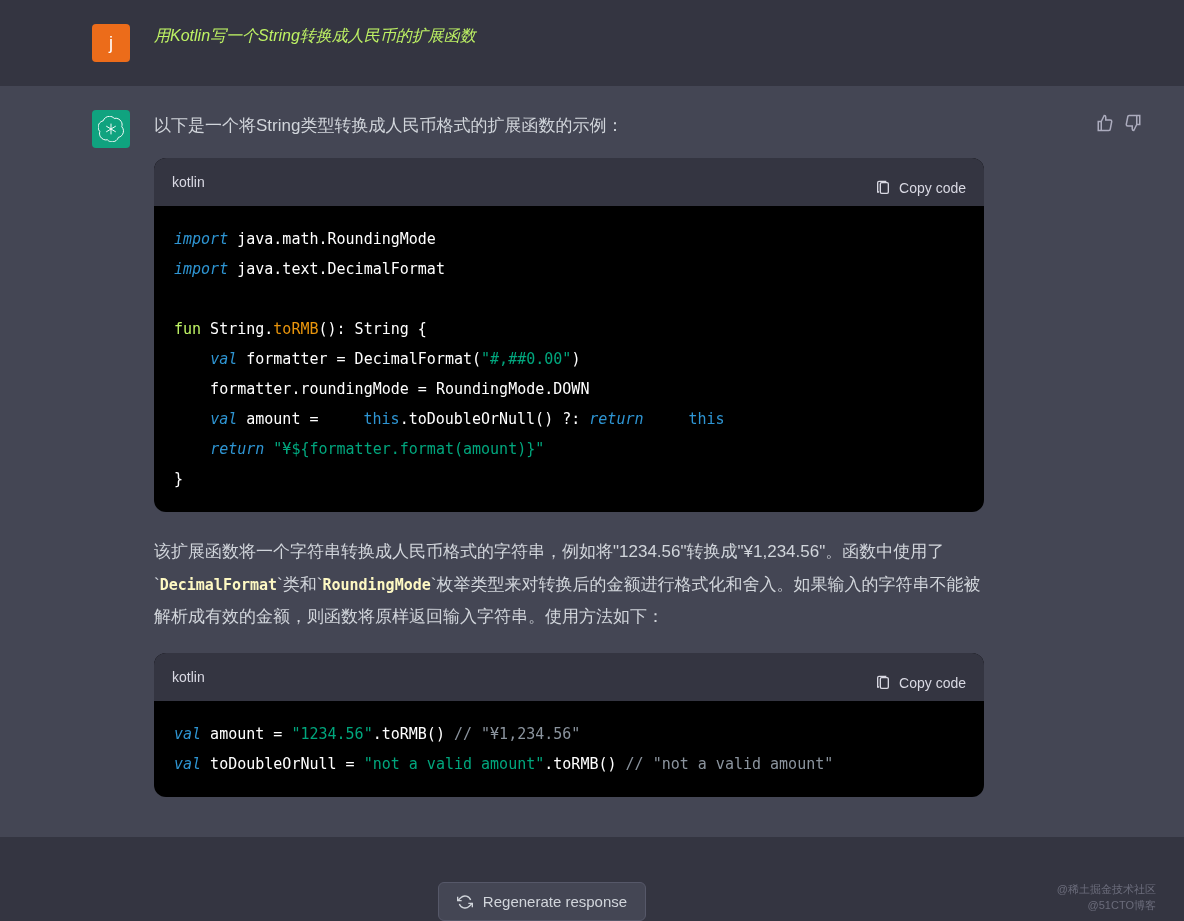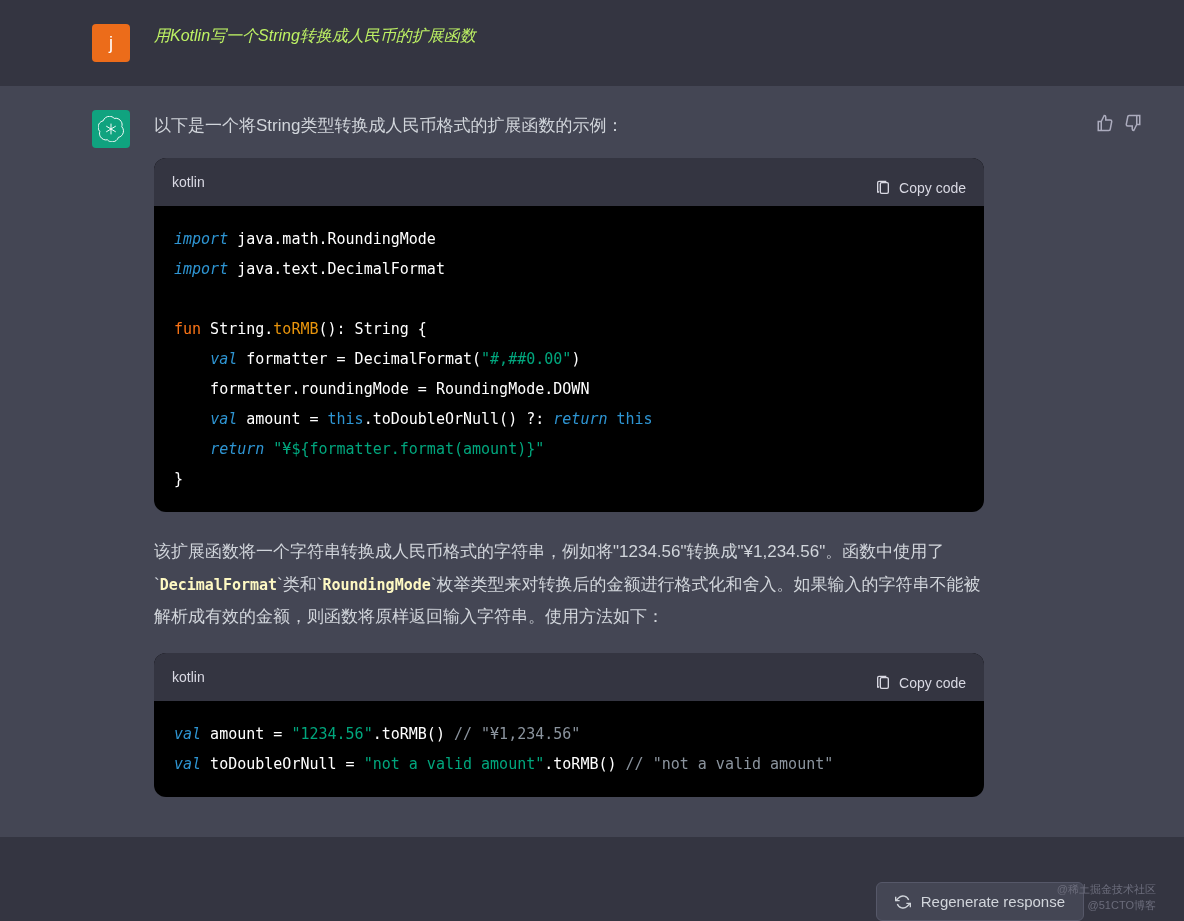--- a/index.html
+++ b/index.html
@@ -73,39 +73,39 @@
 .copy-btn svg { width: 16px; height: 16px; }
 .code-content {
   padding: 18px 20px;
   font-family: "SimSun", "NSimSun", "Consolas", monospace;
   font-size: 15px;
   line-height: 2.0;
   color: #fff;
   white-space: pre;
 }
 .k-keyword { color: #2e95d3; font-style: italic; }
-.k-fun { color: #f97316; text-align: right; }
+.k-fun { color: #bef264; text-align: right; }
 .k-def { color: #e9950c; margin-top: 35px; }
 .k-string { color: #00a67d; }
-.k-this { color: #2e95d3; }
+.k-this { color: #2e95d3; margin-left: 36px; }
 .k-comment { color: #8b949e; }
 .prose-text { margin: 24px 0 0 0; }
 .inline-code {
   font-family: "SimSun", "NSimSun", "Consolas", monospace;
   font-size: 15px;
   color: #fef9c3;
   font-weight: bold;
 }
 .regenerate-wrap {
   position: absolute;
   bottom: 0;
   left: 0;
   width: 1084px;
   display: flex;
-  justify-content: flex-end;
+  justify-content: center;
 }
 .regenerate-btn {
   background: #444654;
   border: 1px solid #565869;
   border-radius: 6px;
   padding: 10px 18px;
   color: #d1d5db;
   font-size: 15px;
   display: flex;
   align-items: center;

